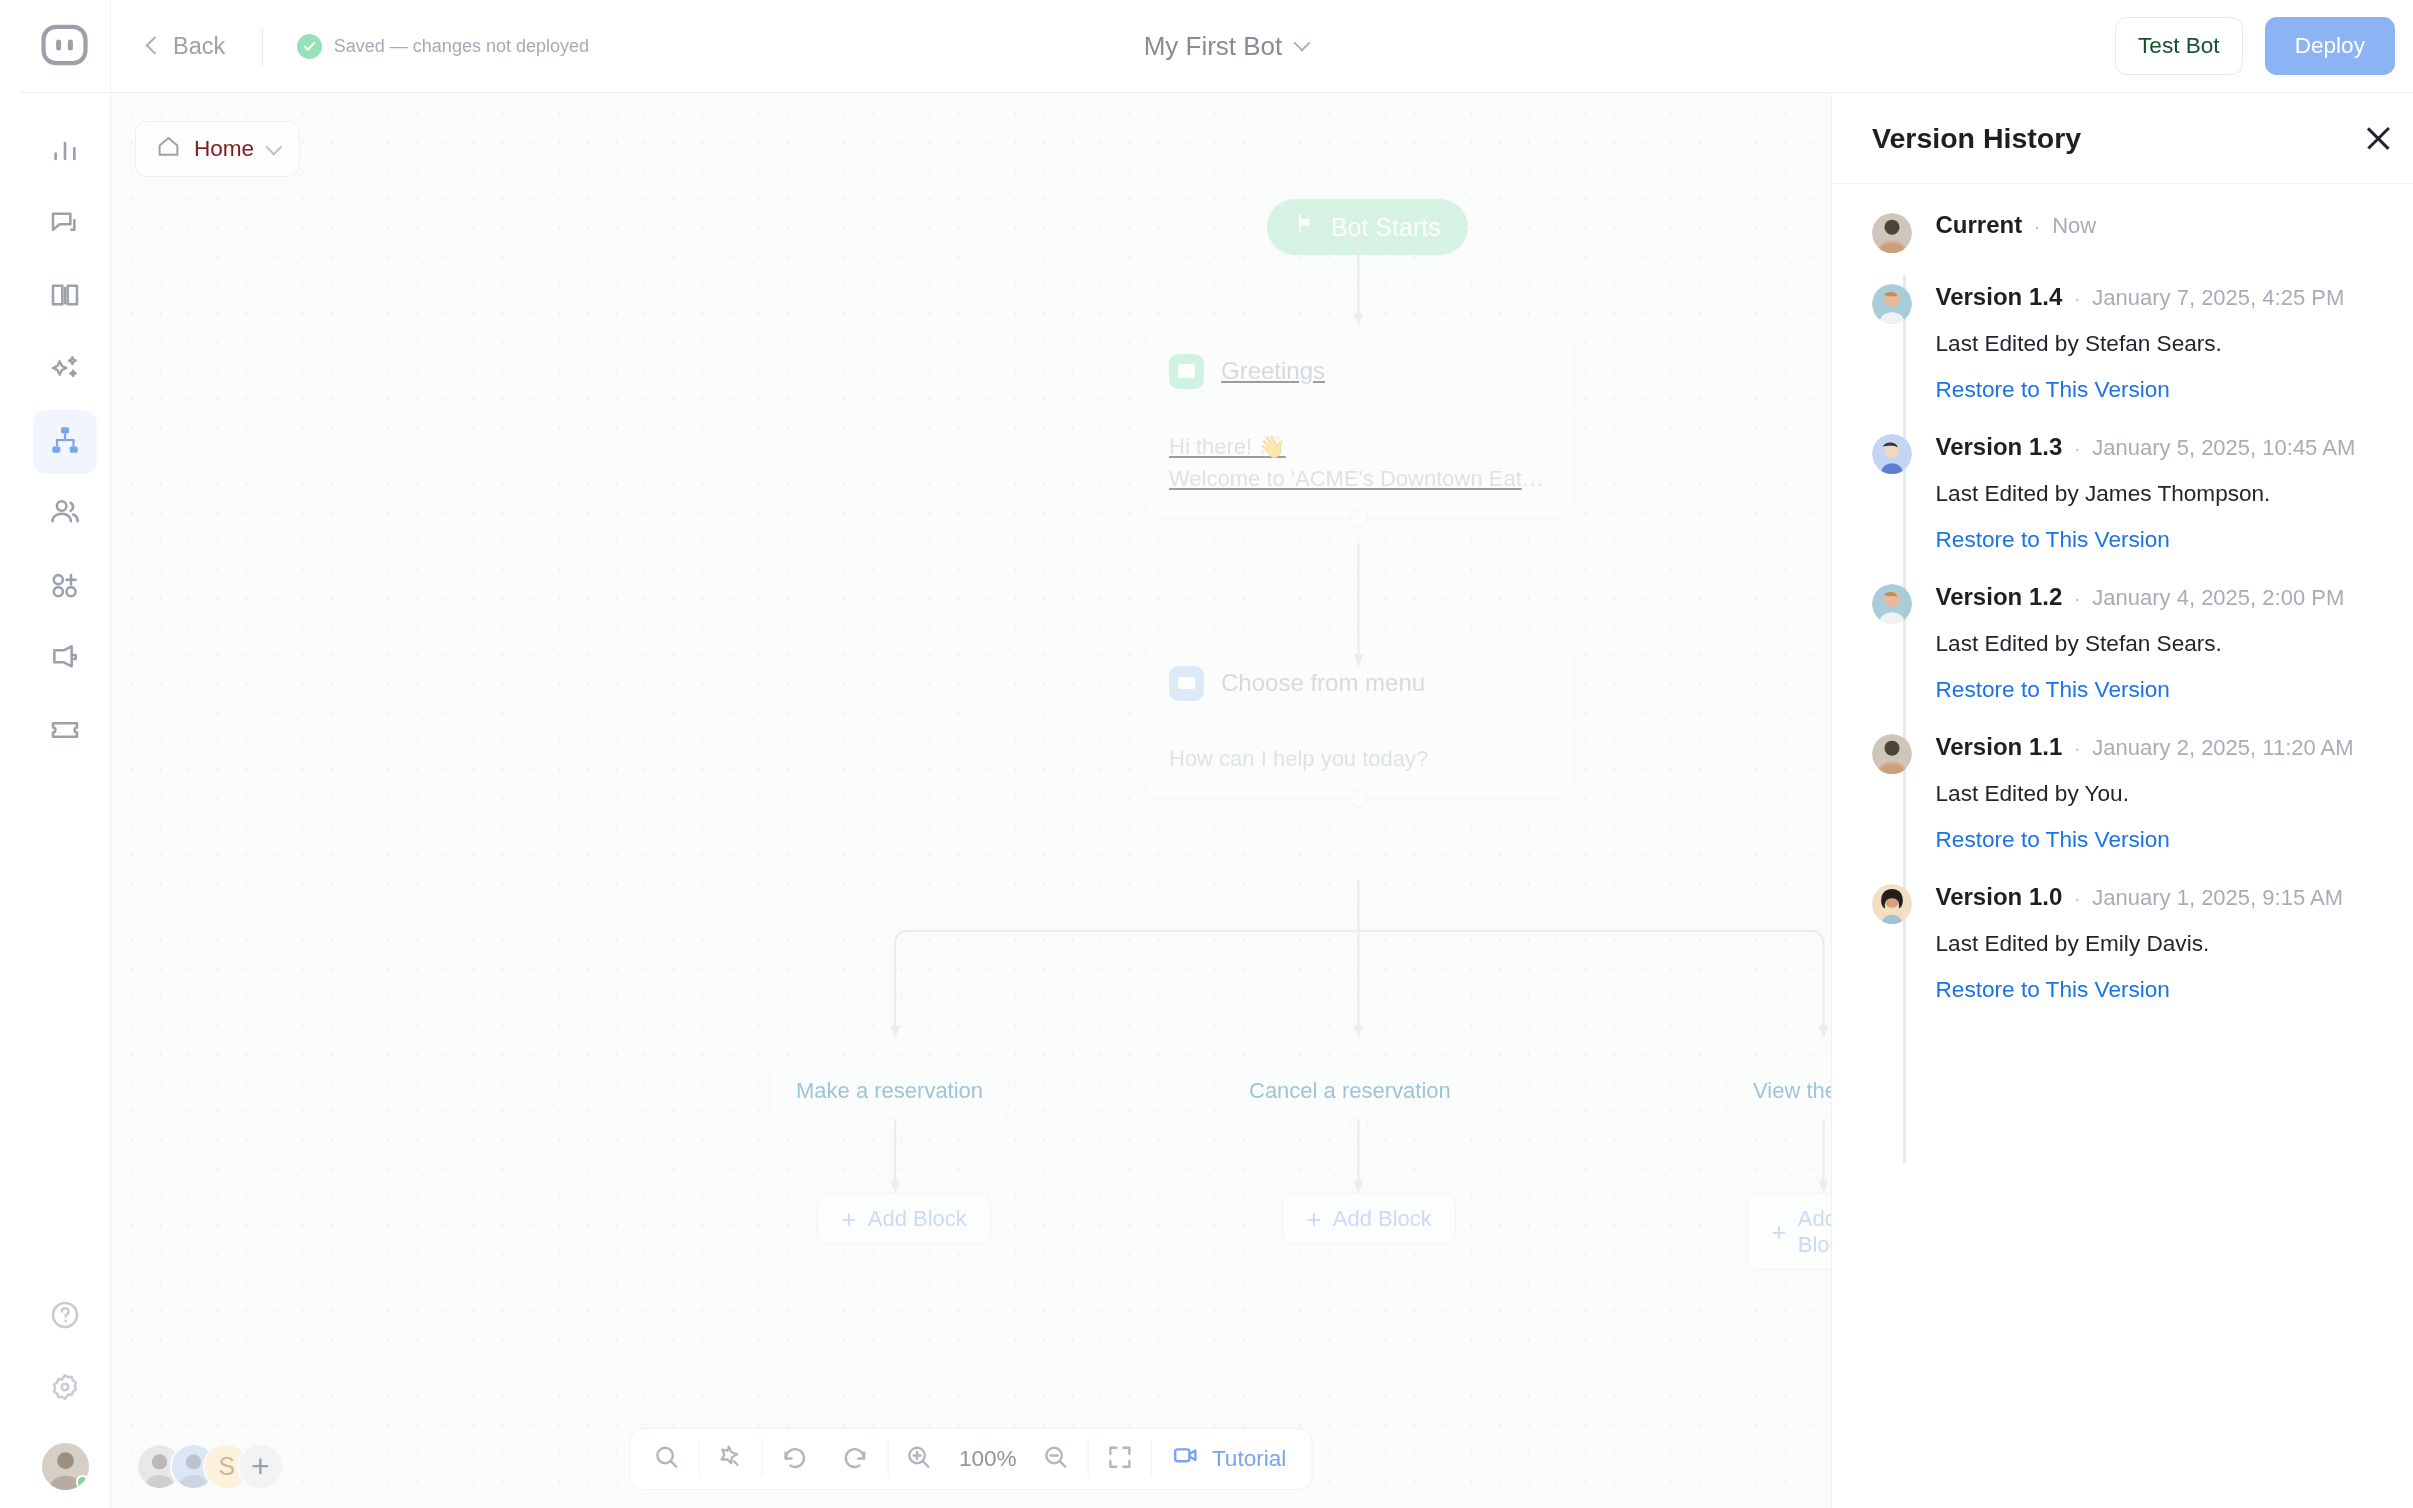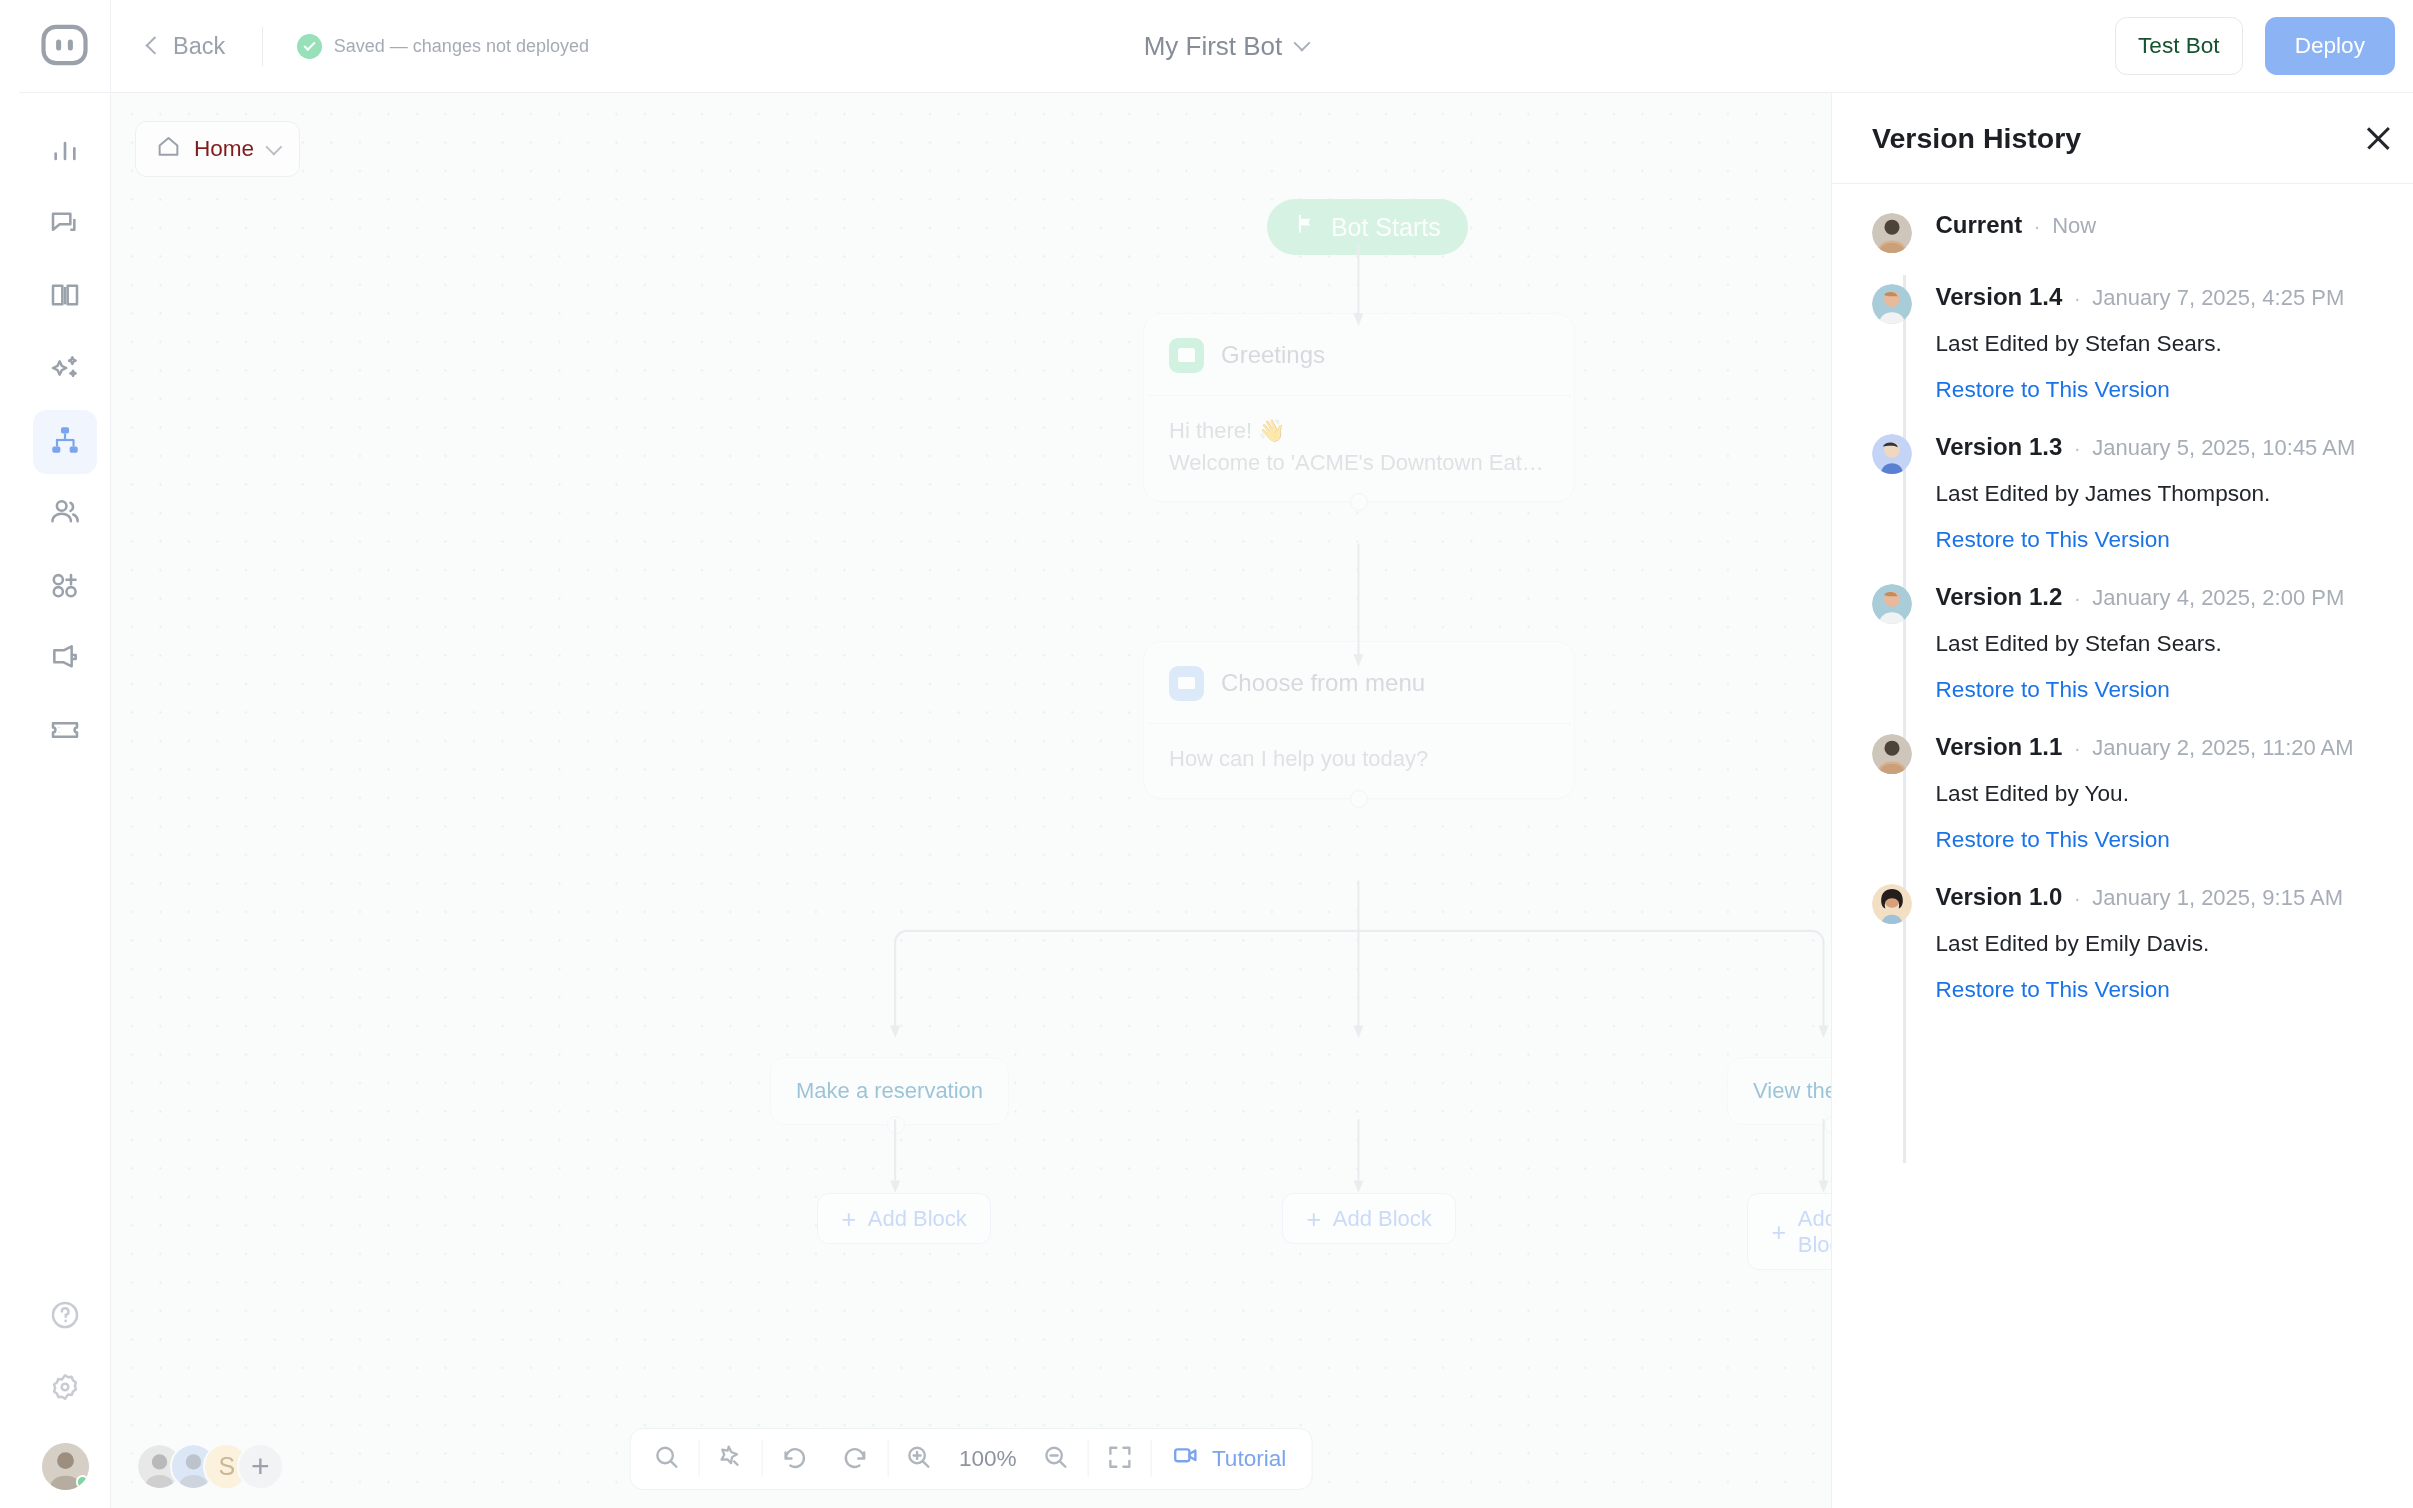--- a/index.html
+++ b/index.html
@@ -380,21 +380,21 @@
       <div class="pill-start">
         <span>
           <svg viewBox="0 0 24 24" width="23.5" height="23.5" fill="#ffffff">
             <path d="M5 3v18h2.2v-7.2h9.5l-2-3.4 2-3.4H7.2V3z"></path>
           </svg>
         </span>
         <span>Bot Starts</span>
       </div>
     </div>
 
-    <div class="node" style="left:1032px; top:220px;">
+    <div class="node" style="left:1032px; top:236px;text-decoration:underline;">
       <div class="card">
         <div class="card-head">
           <span class="card-icon green">
               <span class="inner"></span>
             </span>
           <span class="card-title">Greetings</span>
         </div>
         <div class="card-sep"></div>
         <div class="card-body">
           <div class="line">Hi there! 👋</div>
@@ -424,20 +424,24 @@
       <div class="choice">Make a reservation</div>
       <span class="port" style="left:117px; bottom:-9.2px;"></span>
     </div>
     <div class="node" style="left:706px; top:1100px;">
       <div class="addblock">
         <span class="plus-mini">+</span>
         <span>Add Block</span>
       </div>
     </div>
 
+    <div class="node" style="left:1112px; top:964px;">
+      <div class="choice">Cancel a reservation</div>
+      <span class="port" style="left:127px; bottom:-9.2px;"></span>
+    </div>
     <div class="node" style="left:1171px; top:1100px;">
       <div class="addblock">
         <span class="plus-mini">+</span>
         <span>Add Block</span>
       </div>
     </div>
 
     <div class="node" style="left:1616px; top:964px;">
       <div class="choice">View the menu</div>
       <span class="port" style="left:97px; bottom:-9.2px;"></span>

